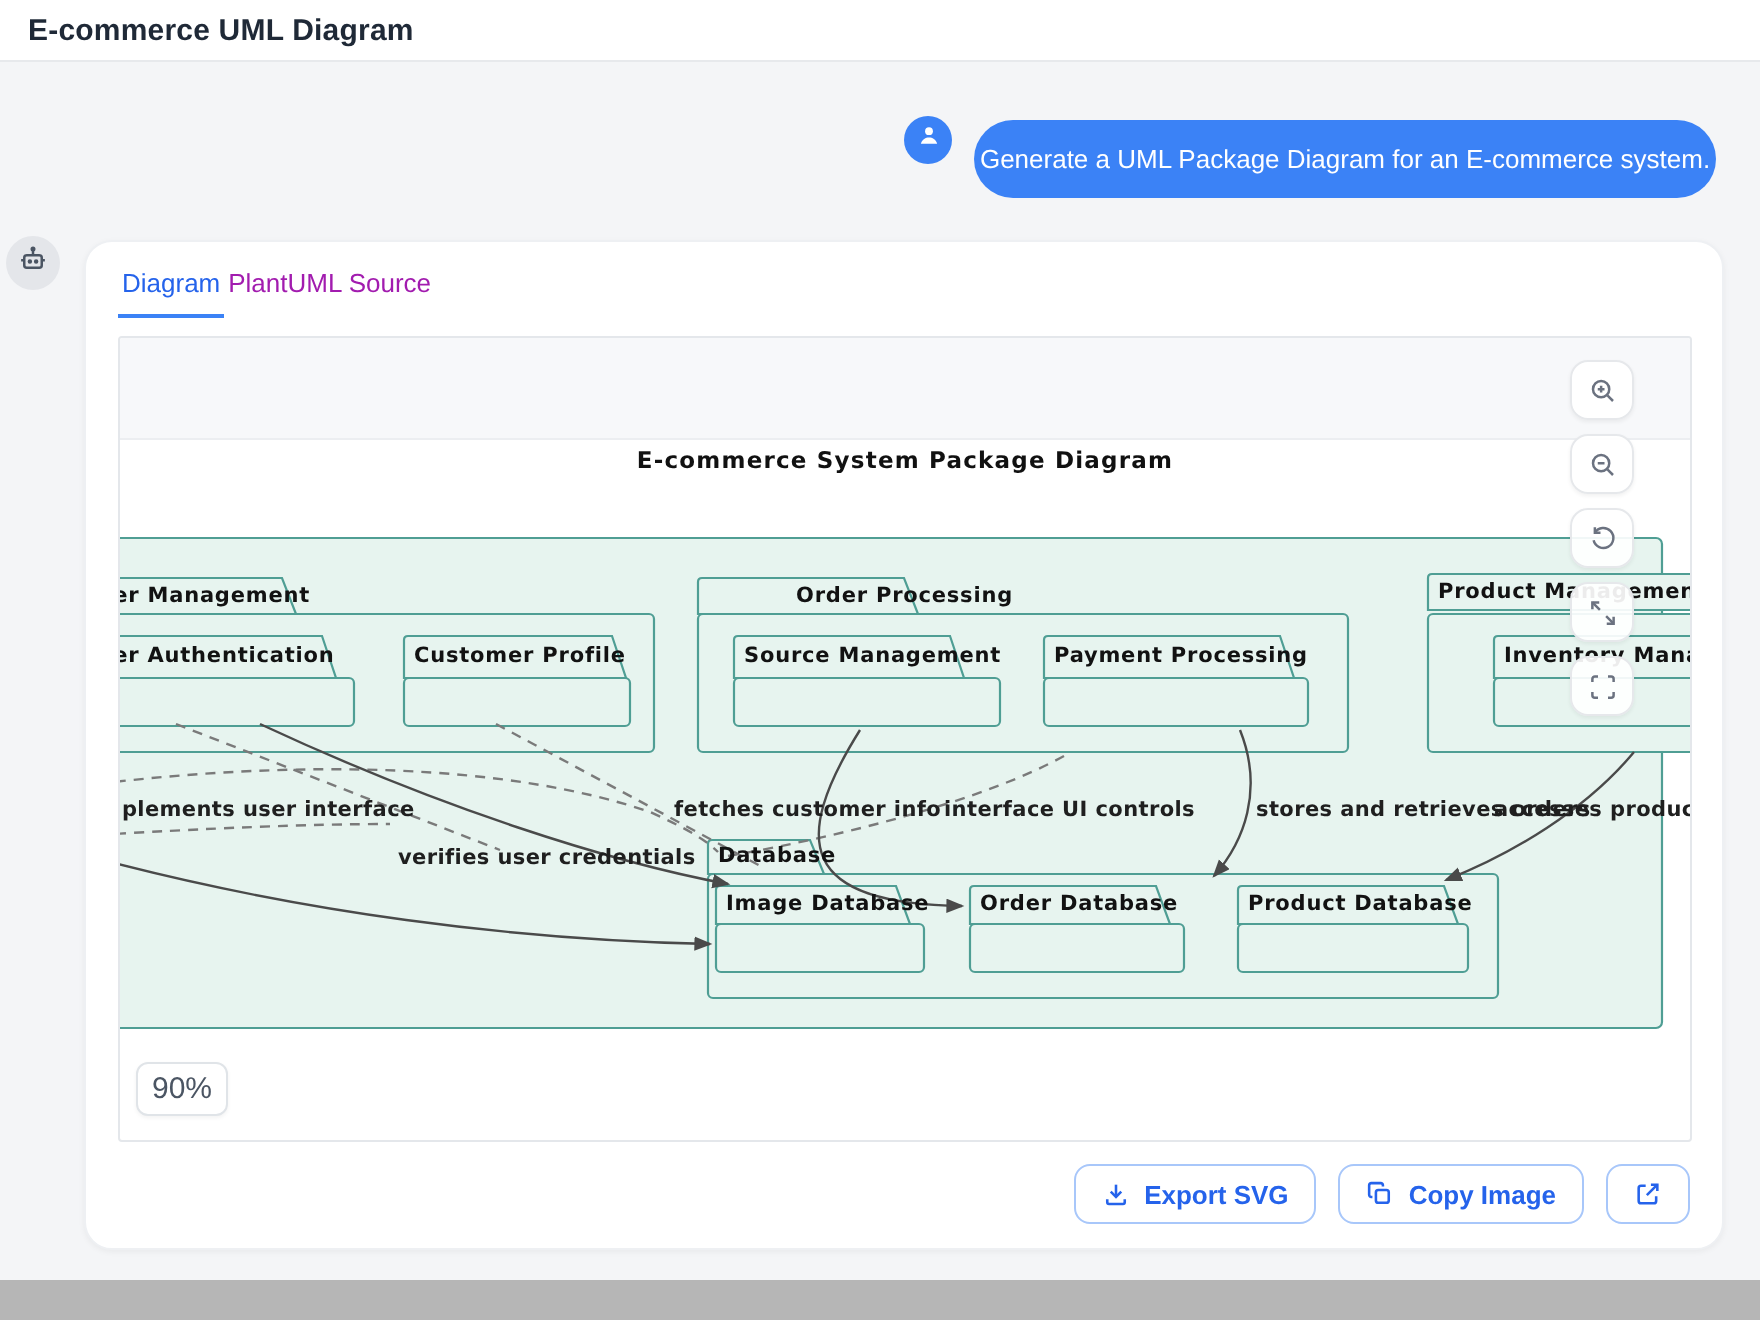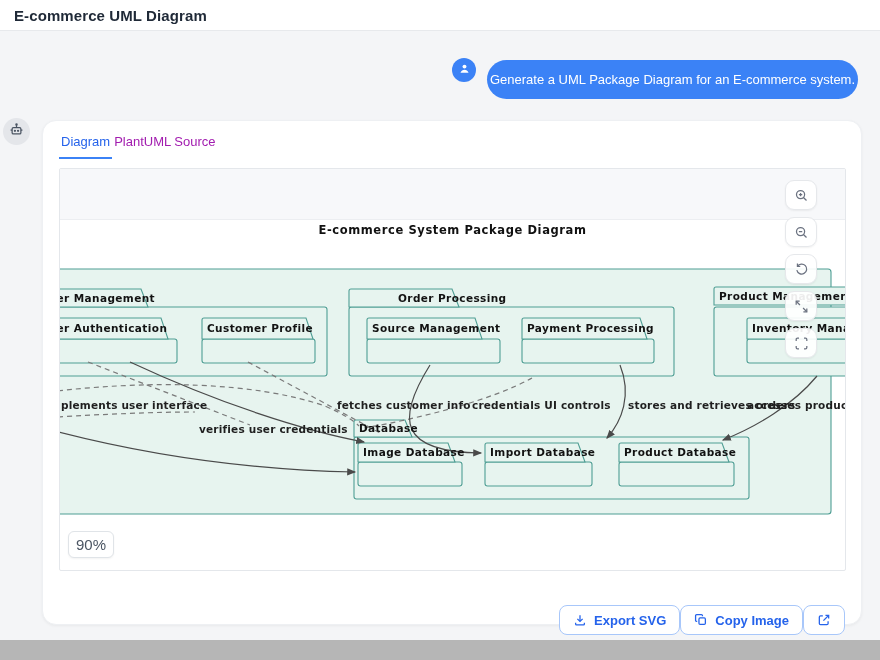--- a/index.html
+++ b/index.html
@@ -48,21 +48,21 @@
   .ctrl-btn{width:30px;height:28px;border-radius:9px;background:rgba(255,255,255,.92);
             border:1px solid #e6e8eb;box-shadow:0 1px 2px rgba(0,0,0,.06);display:flex;
             align-items:center;justify-content:center;color:#6b7280;cursor:pointer;}
   .ctrl-btn svg{display:block;}
 
   .zoom-badge{position:absolute;left:8px;bottom:12px;background:#fff;border:1px solid #e0e4e8;
               border-radius:6px;padding:4px 7px;font-size:15px;color:#4b5563;
               box-shadow:0 1px 2px rgba(0,0,0,.05);}
 
   
-  .actions{position:absolute;right:16px;top:484px;display:flex;}
+  .actions{position:absolute;right:16px;top:461px;display:flex;gap:11px;}
   .act-btn{height:30px;display:flex;align-items:center;gap:7px;padding:0 13px;background:#fff;
            border:1px solid #a8c7fa;border-radius:8px;color:#2563eb;font-size:13px;font-weight:600;
            cursor:pointer;font-family:"Liberation Sans",sans-serif;}
   .act-btn svg{display:block;}
 
   .bottom-bar{position:absolute;left:0;top:640px;width:880px;height:20px;background:#b6b6b6;}
 </style>
 </head>
 <body>
 
@@ -153,26 +153,26 @@
         <div class="pkg-label" style="left: -19px; top: 122.5px;">User Management</div>
         <div class="pkg-label" style="left: -19px; top: 153px;">User Authentication</div>
         <div class="pkg-label" style="left: 147px; top: 153px;">Customer Profile</div>
         <div class="pkg-label" style="left: 294px; top: 122.5px; margin-left: 44px;">Order Processing</div>
         <div class="pkg-label" style="left: 312px; top: 153px;">Source Management</div>
         <div class="pkg-label" style="left: 467px; top: 153px;">Payment Processing</div>
         <div class="pkg-label" style="left: 659px; top: 120.5px;">Product Management</div>
         <div class="pkg-label" style="left: 692px; top: 153px;">Inventory Management</div>
         <div class="pkg-label" style="left: 299px; top: 253px;">Database</div>
         <div class="pkg-label" style="left: 303px; top: 277px;">Image Database</div>
-        <div class="pkg-label" style="left: 430px; top: 277px;">Import Database</div>
+        <div class="pkg-label" style="left: 430px; top: 277px;">Order Database</div>
         <div class="pkg-label" style="left: 564px; top: 277px;">Product Database</div>
         <div class="edge-label" style="left: -14px; top: 230px;">implements user interface</div>
         <div class="edge-label" style="left: 139px; top: 230px; margin-top: 24px;">verifies user credentials</div>
         <div class="edge-label" style="left: 277px; top: 230px;">fetches customer info</div>
-        <div class="edge-label" style="left: 412px; top: 230px;">credentials UI controls</div>
+        <div class="edge-label" style="left: 412px; top: 230px;">interface UI controls</div>
         <div class="edge-label" style="left: 568px; top: 230px;">stores and retrieves orders</div>
         <div class="edge-label" style="left: 687px; top: 230px;">accesses product data</div>
       </div>
 
     <div class="controls">
       <div class="ctrl-btn">
         <span>
           <svg width="15" height="15" viewBox="0 0 24 24" fill="none" stroke="currentColor" stroke-width="2">
             <circle cx="10.5" cy="10.5" r="6.5"></circle>
               <line x1="15.5" y1="15.5" x2="20" y2="20"></line>

